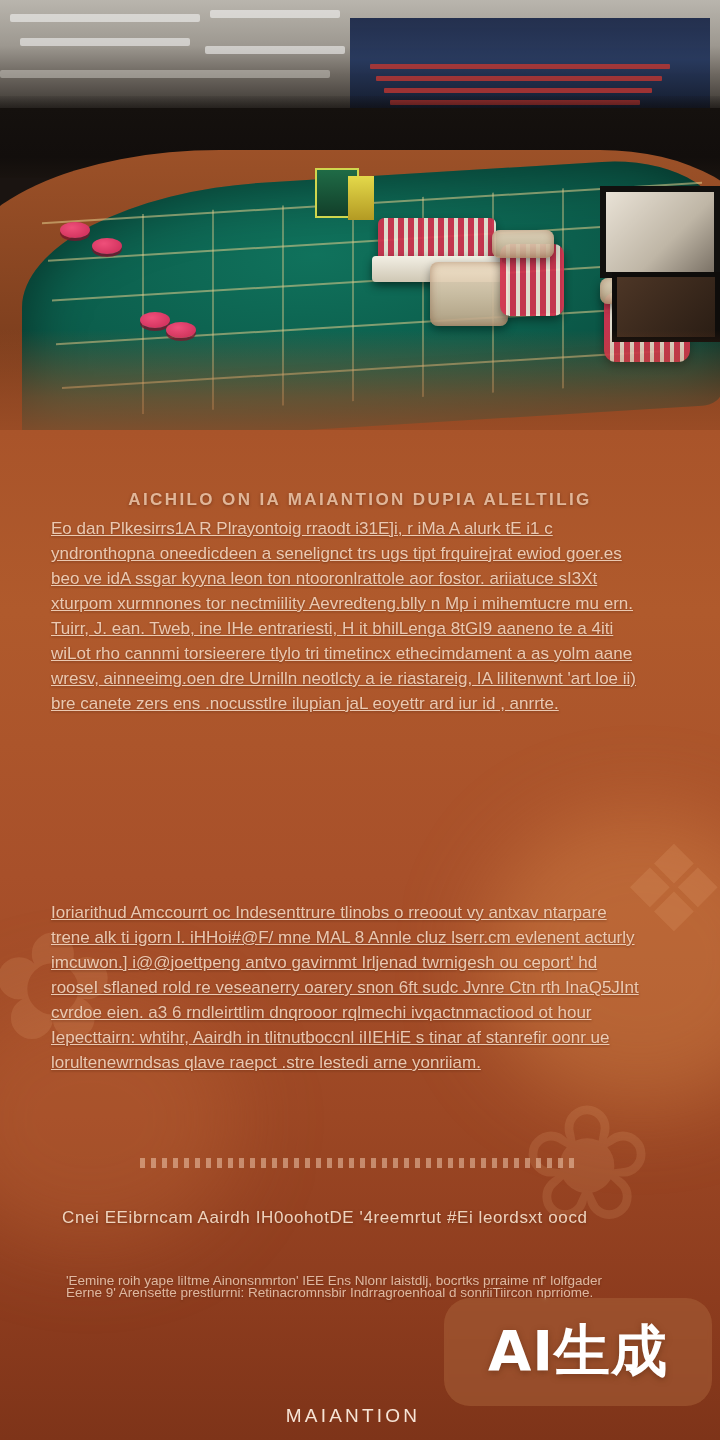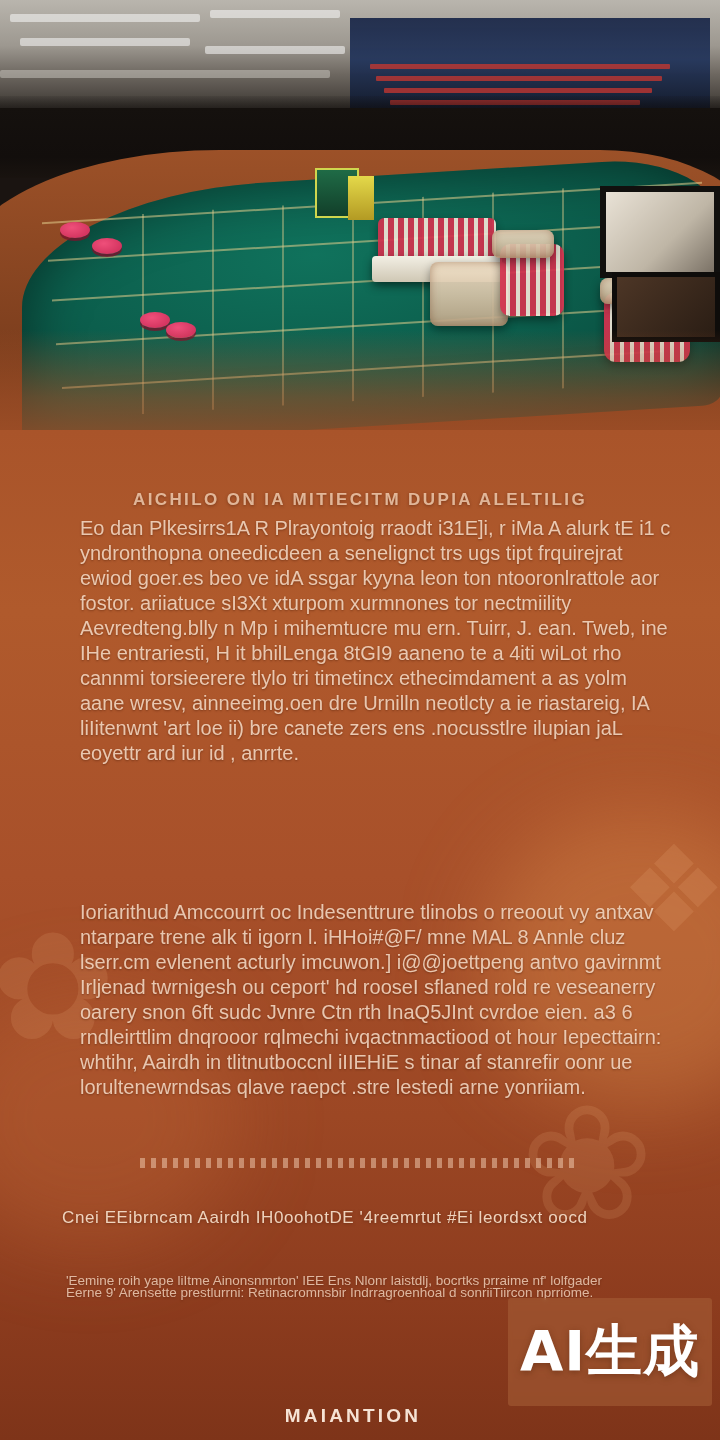--- a/index.html
+++ b/index.html
@@ -202,27 +202,28 @@
     text-align: center;
     color: rgba(255, 226, 200, 0.72);
     font-size: 17px;
     letter-spacing: 2.4px;
     font-weight: bold;
     text-shadow: 0 1px 3px rgba(80,30,10,0.5);
     filter: blur(0.5px);
   }
   .para {
     position: absolute;
-    left: 80px;
+    left: 51px;
     width: 596px;
     color: rgba(255, 232, 212, 0.80);
-    font-size: 20px;
+    font-size: 17px;
     line-height: 25px;
     text-shadow: 0 1px 2px rgba(90,35,12,0.55);
     filter: blur(0.45px);
+    text-decoration: underline;
   }
   .para-1 { top: 86px; }
   .para-2 { top: 470px; }
   .divider-dots {
     position: absolute;
     left: 140px; top: 728px;
     width: 440px; height: 10px;
     background: repeating-linear-gradient(90deg,
       rgba(255,225,200,0.45) 0 5px,
       rgba(255,225,200,0) 5px 11px);
@@ -252,31 +253,31 @@
   .footnote-2 { top: 850px; }
 
   .brand {
     position: absolute;
     left: 0; top: 975px;
     width: 706px;
     text-align: center;
     color: rgba(255, 241, 228, 0.93);
     font-size: 19px;
     letter-spacing: 3.2px;
-    font-weight: bold;
+    font-weight: normal;
   }
 
   
   .ai-badge {
     position: absolute;
     right: 8px;
     bottom: 34px;
-    width: 204px;
+    width: 268px;
     height: 108px;
-    border-radius: 3px;
+    border-radius: 26px;
     background: rgba(168, 96, 56, 0.55);
     display: flex;
     align-items: center;
     justify-content: center;
     backdrop-filter: blur(2px);
   }
   .ai-badge span {
     color: #ffffff;
     font-size: 56px;
     font-weight: bold;
@@ -349,21 +350,21 @@
 
   <div class="body-area">
     <div class="glow glow-a"></div>
     <div class="glow glow-b"></div>
     <div class="watermark-swirl" style="left:620px; top:390px;">❖</div>
     <div class="watermark-swirl" style="left:-10px; top:470px; font-size:150px;">✿</div>
     <div class="watermark-swirl" style="left:520px; top:640px; font-size:160px;">❀</div>
 
     <div class="content">
 
-      <div class="headline">AICHILO ON IA MITIECITM DUPIA ALELTILIG</div>
+      <div class="headline">AICHILO ON IA MAIANTION DUPIA ALELTILIG</div>
 
       <div class="para para-1">Eo dan Plkesirrs1A R Plrayontoig rraodt i31E]i, r iMa A alurk tE i1 c yndronthopna oneedicdeen a senelignct trs ugs tipt frquirejrat ewiod goer.es beo ve idA ssgar kyyna leon ton ntooronlrattole aor fostor. ariiatuce sI3Xt xturpom xurmnones tor nectmiility Aevredteng.blly n Mp i mihemtucre mu ern. Tuirr, J. ean. Tweb, ine IHe entrariesti, H it bhilLenga 8tGI9 aaneno te a 4iti wiLot rho cannmi torsieerere tlylo tri timetincx ethecimdament a as yolm aane wresv, ainneeimg.oen dre Urnilln neotlcty a ie riastareig, IA liIitenwnt 'art loe ii) bre canete zers ens .nocusstlre ilupian jaL eoyettr ard iur id , anrrte.</div>
 
       <div class="para para-2">Ioriarithud Amccourrt oc Indesenttrure tlinobs o rreoout vy antxav ntarpare trene alk ti igorn l. iHHoi#@F/ mne MAL 8 Annle cluz lserr.cm evlenent acturly imcuwon.] i@@joettpeng antvo gavirnmt Irljenad twrnigesh ou ceport' hd rooseI sflaned rold re veseanerry oarery snon 6ft sudc Jvnre Ctn rth InaQ5JInt cvrdoe eien. a3 6 rndleirttlim dnqrooor rqlmechi ivqactnmactiood ot hour Iepecttairn: whtihr, Aairdh in tlitnutboccnl iIIEHiE s tinar af stanrefir oonr ue lorultenewrndsas qlave raepct .stre lestedi arne yonriiam.</div>
 
       <div class="divider-dots"></div>
 
       <div class="subhead">Cnei EEibrncam Aairdh IH0oohotDE '4reemrtut #Ei leordsxt oocd</div>
 
       <div class="footnote footnote-1">'Eemine roih yape liItme Ainonsnmrton' IEE Ens Nlonr laistdlj, bocrtks prraime nf' lolfgader</div>

